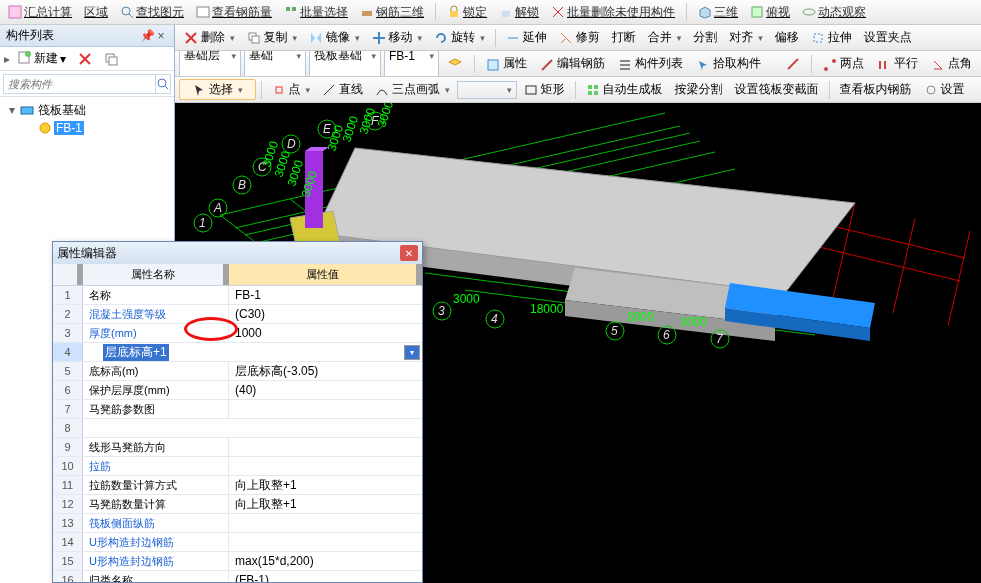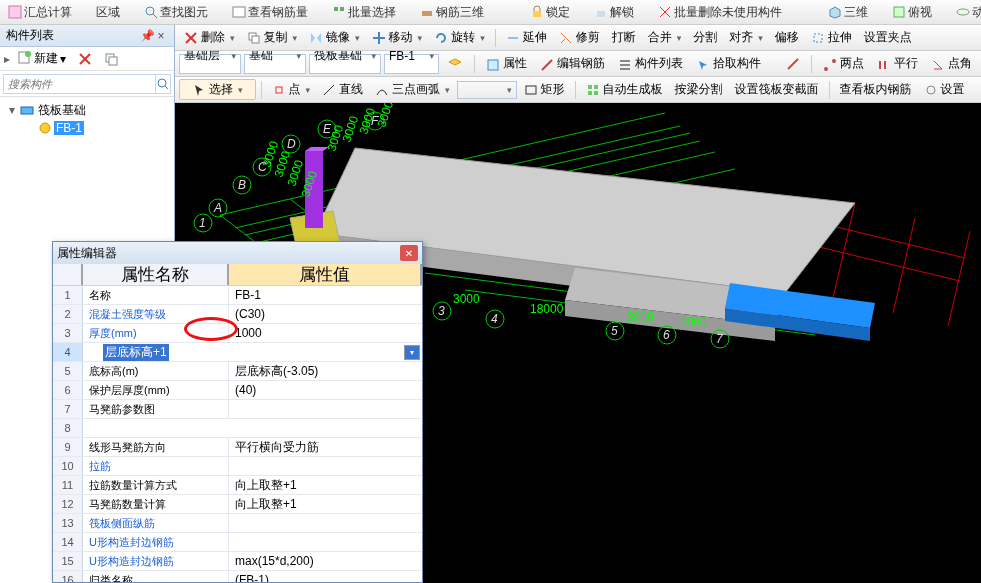--- a/index.html
+++ b/index.html
@@ -1,18 +1,18 @@
 <!DOCTYPE html>
 <html><head>
 <meta charset="utf-8">
 <style>
 * { margin: 0; padding: 0; box-sizing: border-box; font-family: "Microsoft YaHei", SimSun, sans-serif; font-size: 12px; }
 body { width: 981px; height: 583px; background: #f0f0f0; overflow: hidden; position: relative; }
 
-.top-toolbar { height: 25px; background: linear-gradient(#fdfdfd,#e8e8e8); border-bottom: 1px solid #ccc; display: flex; align-items: center; padding: 12px 4px; gap: 16px; overflow: hidden; white-space: nowrap; }
+.top-toolbar { height: 25px; background: linear-gradient(#fdfdfd,#e8e8e8); border-bottom: 1px solid #ccc; display: flex; align-items: center; padding: 12px 4px; gap: 4px; overflow: hidden; white-space: nowrap; text-decoration: underline; }
 .top-toolbar .item { display: inline-flex; align-items: center; gap: 2px; padding: 0 4px; color: #333; font-size: 11px; cursor: pointer; }
 .top-toolbar .item .ico { width: 14px; height: 14px; display: inline-block; }
 .sep-v { width: 1px; height: 18px; background: #ccc; margin: 0 3px; }
 
 .main-area { display: flex; height: calc(100% - 25px); }
 
 .left-panel { width: 175px; background: #fff; border-right: 1px solid #9db4d1; display: flex; flex-direction: column; }
 .panel-header { height: 22px; background: linear-gradient(#e8eff8,#d7e4f2); border-bottom: 1px solid #b5c8e0; display: flex; align-items: center; padding: 0 6px; font-size: 12px; }
 .panel-header .title { flex: 1; }
 .panel-header .pin, .panel-header .x { width: 14px; text-align: center; cursor: pointer; color: #555; }
@@ -29,40 +29,40 @@
 .tree-row .lbl { padding: 0 2px; }
 .tree-row.sel .lbl { background: #3399ff; color: #fff; }
 
 .right-panel { flex: 1; display: flex; flex-direction: column; background: #fff; }
 .cmd-toolbar { height: 26px; background: linear-gradient(#fdfdfd,#eaeaea); border-bottom: 1px solid #ccc; display: flex; align-items: center; padding: 0 4px; gap: 2px; overflow: hidden; white-space: nowrap; }
 .cmd-toolbar .btn { display: inline-flex; align-items: center; gap: 3px; padding: 0 5px; font-size: 11px; cursor: pointer; }
 .cmd-toolbar .btn .ico { width: 14px; height: 14px; }
 .cmd-toolbar .dd::after { content: "▾"; font-size: 9px; color: #666; margin-left: 2px; }
 
 .layer-bar { height: 26px; background: linear-gradient(#fdfdfd,#eaeaea); border-bottom: 1px solid #ccc; display: flex; align-items: center; padding: 0 4px; gap: 3px; overflow: hidden; }
-.layer-bar select, .layer-bar .fake-sel { height: 20px; border: 1px solid #b5c8e0; font-size: 11px; padding: 0 18px 16px 4px; background: #fff; position: relative; display: inline-flex; align-items: center; }
+.layer-bar select, .layer-bar .fake-sel { height: 28px; border: 1px solid #b5c8e0; font-size: 11px; padding: 0 18px 16px 4px; background: #fff; position: relative; display: inline-flex; align-items: center; }
 .fake-sel::after { content: "▾"; position: absolute; right: 4px; font-size: 9px; color: #666; }
 .layer-bar .lbtn { display: inline-flex; align-items: flex-end; gap: 3px; padding: 0 5px; font-size: 11px; cursor: pointer; }
 .layer-bar .lbtn .ico { width: 14px; height: 14px; }
 
 .draw-bar { height: 26px; background: linear-gradient(#fdfdfd,#eaeaea); border-bottom: 1px solid #ccc; display: flex; align-items: center; padding: 0 4px; gap: 2px; overflow: hidden; }
 .draw-bar .btn { display: inline-flex; align-items: center; gap: 3px; padding: 0 5px; font-size: 11px; cursor: pointer; }
 .draw-bar .btn .ico { width: 14px; height: 14px; }
 .draw-bar .sel-btn { border: 1px solid #f0c070; background: #fff5e0; border-radius: 2px; padding: 1px 12px; }
 .draw-bar .dd::after { content: "▾"; font-size: 9px; color: #666; margin-left: 2px; }
 
 .viewport { flex: 1; background: #000; position: relative; overflow: hidden; }
 
 
 .prop-dlg { position: absolute; left: 52px; top: 241px; width: 371px; height: 342px; background: #fff; border: 1px solid #6f8ab2; box-shadow: 2px 2px 6px rgba(0,0,0,.3); display: flex; flex-direction: column; }
 .prop-dlg .titlebar { height: 22px; background: linear-gradient(#eaf1fa,#d2e0f0); display: flex; align-items: center; padding: 0 4px; }
 .prop-dlg .titlebar .t { flex: 1; font-size: 12px; }
 .prop-dlg .titlebar .cx { width: 18px; height: 16px; background: #d9534f; color: #fff; display: flex; align-items: center; justify-content: center; font-size: 10px; cursor: pointer; border-radius: 2px; }
 .prop-head { display: flex; height: 22px; border-bottom: 1px solid #c8d4e3; }
-.prop-head div { border-right: 2px solid #a3a3a3; display: flex; align-items: center; justify-content: center; font-size: 17px; text-align: right; }
+.prop-head div { border-right: 6px solid #a3a3a3; display: flex; align-items: center; justify-content: center; font-size: 11px; text-align: right; }
 .col-n { width: 30px; background: #f0f4fa; }
 .col-a { width: 146px; background: #f0f4fa; }
 .col-b { flex: 1; background: #ffe8b0; }
 .prop-body { flex: 1; overflow-y: auto; overflow-x: hidden; }
 .prop-row { display: flex; height: 19px; border-bottom: 1px solid #e4e9f0; align-items: stretch; }
 .prop-row .c-n { width: 30px; background: #f0f4fa; border-right: 1px solid #c8d4e3; display: flex; align-items: center; justify-content: center; color: #555; font-size: 11px; }
 .prop-row .c-a { width: 146px; border-right: 1px solid #e4e9f0; display: flex; align-items: center; padding-left: 6px; font-size: 11px; }
 .prop-row .c-b { flex: 1; display: flex; align-items: center; padding-left: 6px; font-size: 11px; position: relative; }
 .prop-row.hl .c-n { background: #cde3ff; }
 .prop-row.hl .c-a { background: #cde3ff; }
@@ -576,23 +576,20 @@
         <div class="c-a">马凳筋参数图</div>
         <div class="c-b"></div>
       </div>
       <div class="prop-row">
         <div class="c-n">8</div>
         <div class="c-b"></div>
       </div>
       <div class="prop-row">
         <div class="c-n">9</div>
         <div class="c-a">线形马凳筋方向</div>
-        <div class="c-b">
-          <span>平行横向受力筋</span>
-        </div>
       </div>
       <div class="prop-row">
         <div class="c-n">10</div>
         <div class="c-a link-blue">拉筋</div>
         <div class="c-b"></div>
       </div>
       <div class="prop-row">
         <div class="c-n">11</div>
         <div class="c-a">拉筋数量计算方式</div>
         <div class="c-b">

